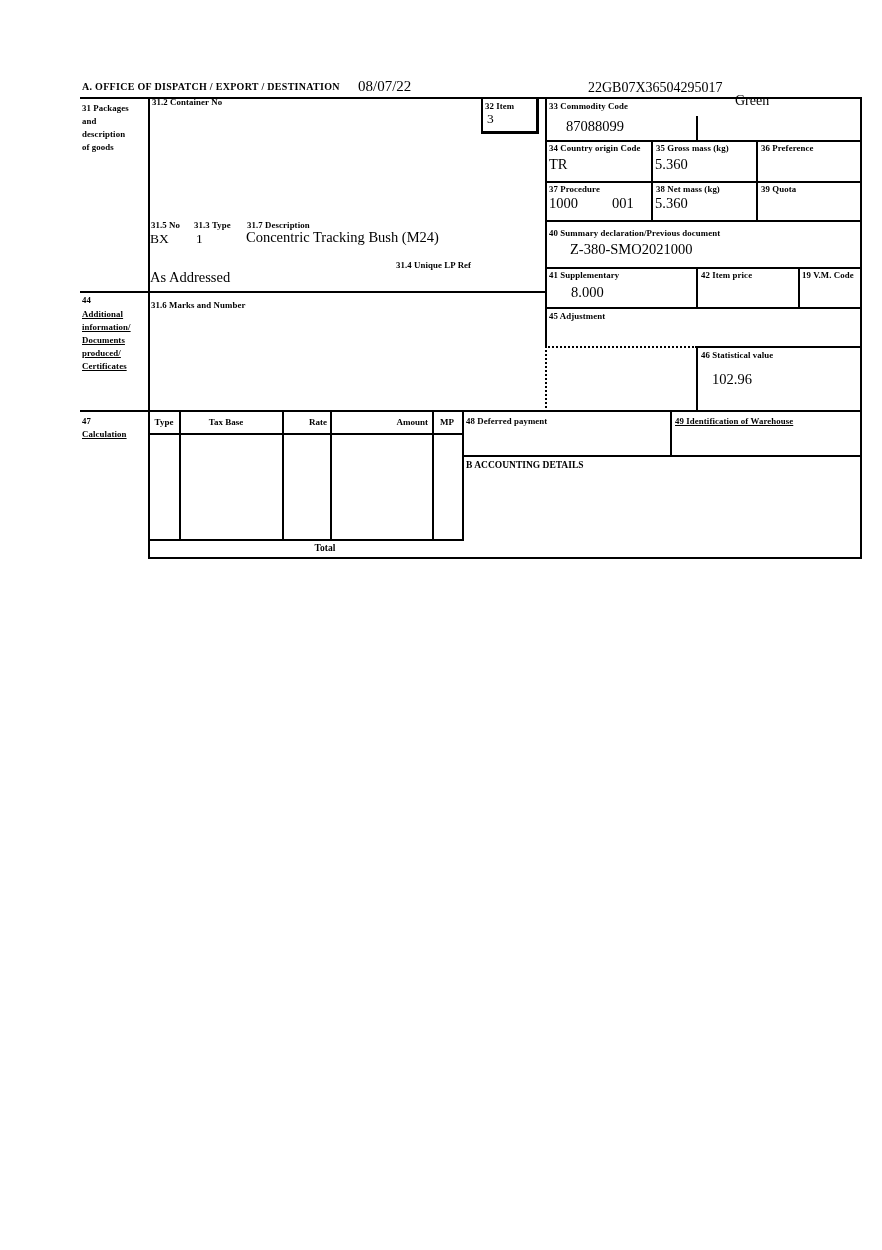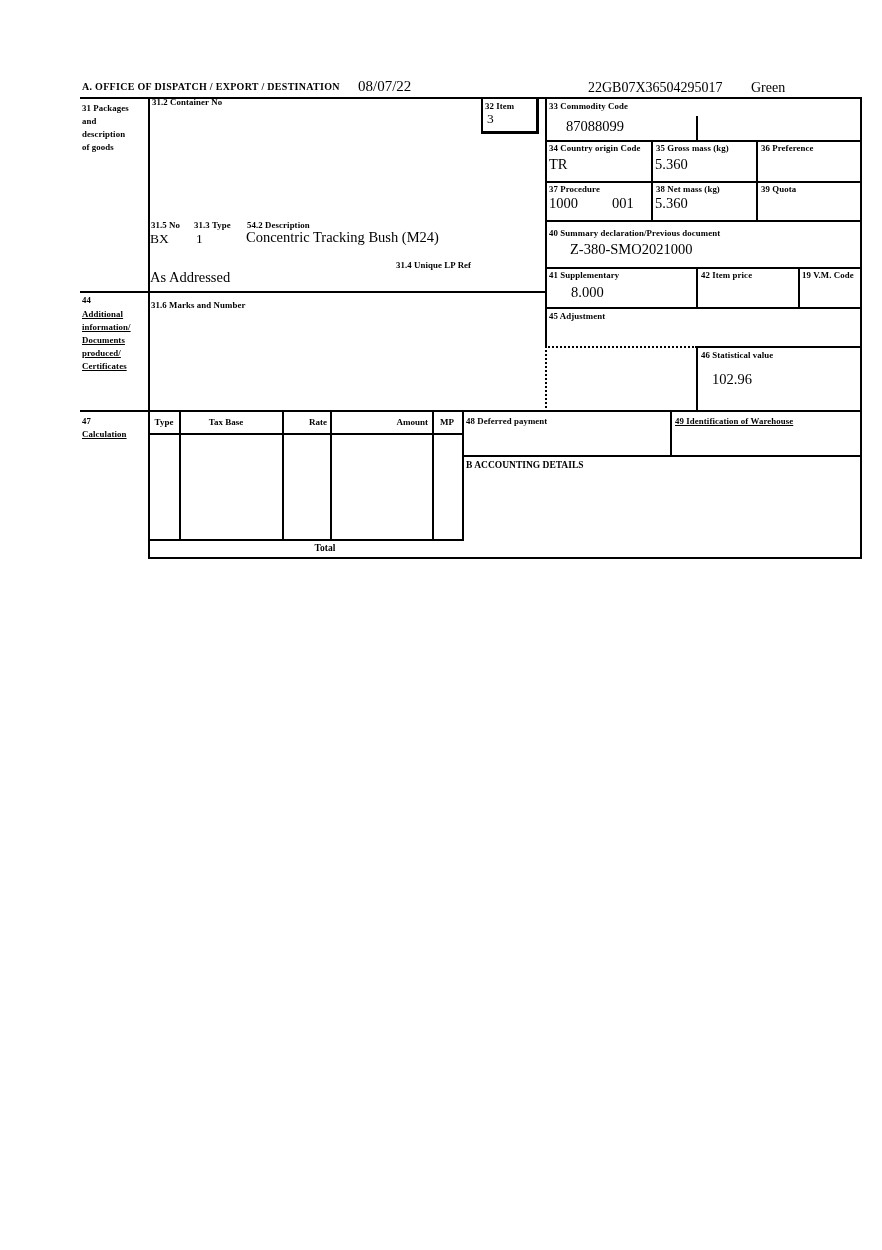--- a/index.html
+++ b/index.html
@@ -43,21 +43,21 @@
   .sec-b{position:absolute;font-size:9.5px;font-weight:bold;white-space:nowrap;}
 </style>
 </head>
 <body>
 
 <div id="page">
 
   <div class="hdr-section" style="left:82px;top:81px;">A.  OFFICE OF DISPATCH / EXPORT / DESTINATION</div>
   <div class="hdr-big" style="left:358px;top:78px;">08/07/22</div>
   <div class="hdr-ref" style="left:588px;top:80px;">22GB07X36504295017</div>
-  <div class="hdr-ref" style="left:735px;top:80px;margin-left:16px;">Green</div>
+  <div class="hdr-ref" style="left:735px;top:93px;">Green</div>
 
   <div class="ln" style="left:80px;top:97px;width:782px;height:2px;"></div>
   <div class="ln" style="left:80px;top:291px;width:467px;height:2px;"></div>
   <div class="ln" style="left:80px;top:410px;width:782px;height:2px;"></div>
   <div class="ln" style="left:545px;top:140px;width:317px;height:2px;"></div>
   <div class="ln" style="left:545px;top:181px;width:317px;height:2px;"></div>
   <div class="ln" style="left:545px;top:220px;width:317px;height:2px;"></div>
   <div class="ln" style="left:545px;top:267px;width:317px;height:2px;"></div>
   <div class="ln" style="left:545px;top:307px;width:317px;height:2px;"></div>
   <div class="ln" style="left:697px;top:346px;width:165px;height:2px;"></div>
@@ -102,21 +102,21 @@
   <div class="lbl" style="left:82px;top:416px;">47</div>
   <div class="lbl underlined" style="left:82px;top:429px;">Calculation</div>
 
   <div class="lbl" style="left:152px;top:97px;">31.2 Container No</div>
 
   <div class="lbl" style="left:485px;top:101px;">32 Item</div>
   <div class="val val-sm" style="left:487px;top:111px;">3</div>
 
   <div class="lbl" style="left:151px;top:220px;">31.5 No</div>
   <div class="lbl" style="left:194px;top:220px;">31.3 Type</div>
-  <div class="lbl" style="left:247px;top:220px;">54.2 Description</div>
+  <div class="lbl" style="left:247px;top:220px;">31.7 Description</div>
   <div class="val val-sm" style="left:150px;top:231px;">BX</div>
   <div class="val val-sm" style="left:196px;top:231px;">1</div>
   <div class="val" style="left:246px;top:230px;">Concentric Tracking Bush (M24)</div>
 
   <div class="lbl" style="left:151px;top:260px;margin-top:40px;">31.6 Marks and Number</div>
   <div class="lbl" style="left:396px;top:260px;font-family:Liberation Serif, serif;">31.4 Unique LP Ref</div>
   <div class="val" style="left:150px;top:270px;">As Addressed</div>
 
   <div class="lbl" style="left:549px;top:101px;">33 Commodity Code</div>
   <div class="val" style="left:566px;top:119px;">87088099</div>

